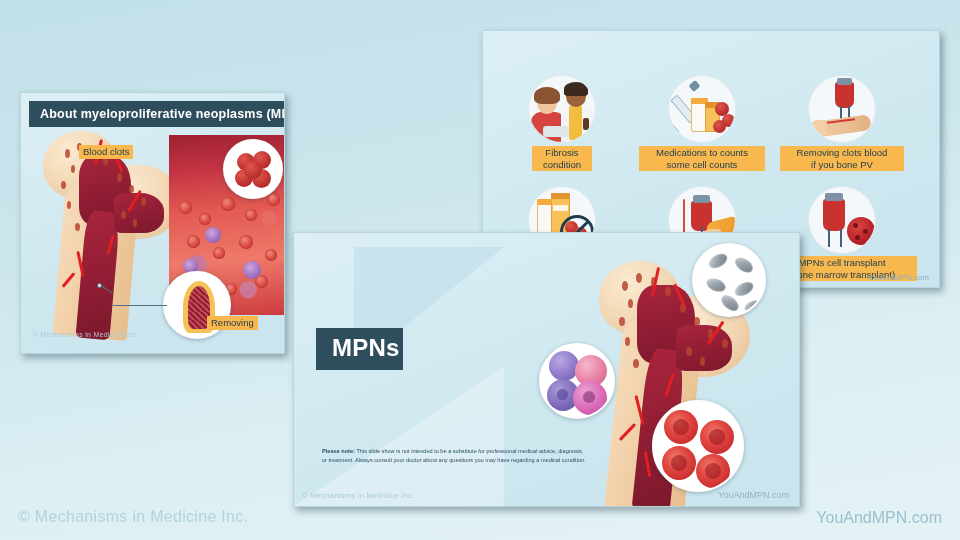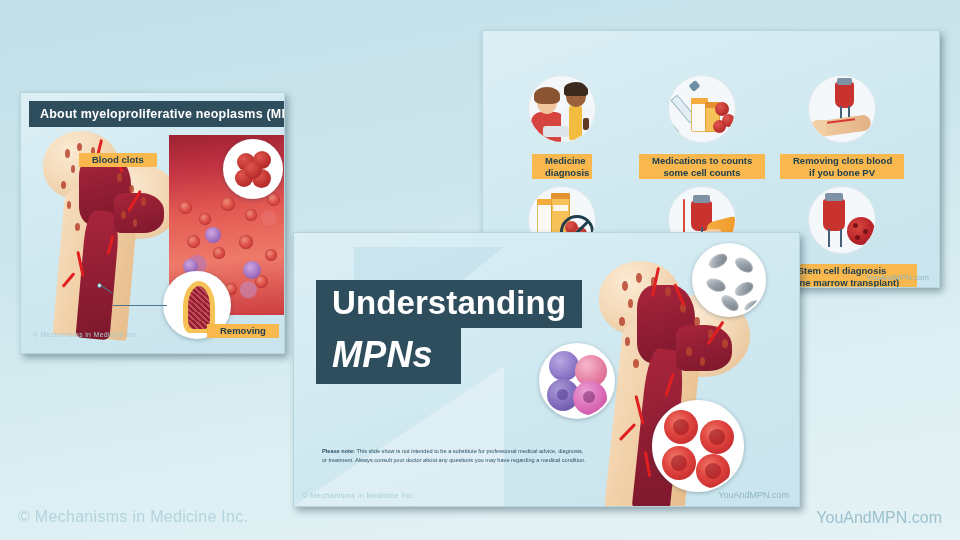--- a/index.html
+++ b/index.html
@@ -41,26 +41,25 @@
   .site {
     position:absolute;
     color:#8fb5c4;
     white-space:nowrap;
   }
 
   .tag {
     position:absolute;
     background:#f8b84e;
     color:#23404f;
-    font-weight:bold;
+    font-weight:normal;
     text-align:center;
     line-height:1.22;
-    padding:1px 13px;
-    white-space:nowrap;
-    margin-top:8px;
+    padding:1px 4px;
+    white-space:nowrap;
   }
 
   
   #slide-about { left:20px; top:92px; width:265px; height:262px; }
   #slide-about .title-bar { left:8px; top:8px; height:26px; font-size:12.5px; }
   .bone-head {
     position:absolute;
     border-radius:50% 50% 45% 45%;
     background:radial-gradient(ellipse at 35% 28%,#fbead2 0%,#f3d7b4 52%,#e3bd90 100%);
   }
@@ -172,25 +171,24 @@
     position:absolute;
     background:#2e4d5d; color:#fff;
     font-size:33px; font-weight:bold;
     letter-spacing:.1px;
     padding:4px 16px 6px 16px;
     white-space:nowrap;
   }
   .big-title-2 {
     position:absolute;
     background:#2e4d5d; color:#fff;
-    font-size:36px; font-weight:bold;
+    font-size:24px; font-weight:bold;
     letter-spacing:.2px;
-    padding:6px 28px 8px 16px;
-    white-space:nowrap;
-    font-style:italic;
+    padding:6px 4px 8px 16px;
+    white-space:nowrap;
   }
   .note {
     position:absolute;
     font-size:5.6px;
     line-height:1.55;
     color:#2a5063;
     width:264px;
   }
   .note b { font-weight:bold; }
 
@@ -303,22 +301,22 @@
         <div class="face" style="left:8px; top:16px; width:20px; height:22px; background:#f0c49c;"></div>
         <div class="face" style="left:5px; top:11px; width:26px; height:17px; background:#8a5433; border-radius:50% 50% 30% 30%;"></div>
         <div class="body-shape" style="left:32px; top:30px; width:34px; height:40px; background:#f2f5f7;"></div>
         <div class="body-shape" style="left:40px; top:30px; width:13px; height:34px; background:#f2bd3e; border-radius:2px;"></div>
         <div class="face" style="left:37px; top:10px; width:20px; height:21px; background:#9a613a;"></div>
         <div class="face" style="left:35px; top:6px; width:24px; height:14px; background:#3c2a1e; border-radius:50% 50% 20% 20%;"></div>
         <div style="position:absolute; left:14px; top:50px; width:26px; height:11px; background:#dfe6ea; border-radius:3px;"></div>
         <div style="position:absolute; left:54px; top:42px; width:6px; height:12px; background:#5f3a22; border-radius:2px;"></div>
       </div>
       <div class="tag" style="left:49px; top:115px; font-size:9.5px; width:60px;">
-        <span>Medicine</span><br>
-        <span>diagnosis</span>
+        <span>Fibrosis</span><br>
+        <span>condition</span>
       </div>
     </div>
 
     <div class="tx-cell">
       <div class="tx-icon" style="left:185px; top:44px; width:68px; height:68px;">
         <div class="syringe-barrel" style="left:10px; top:18px; width:9px; height:30px; transform:rotate(-40deg);"></div>
         <div style="position:absolute; left:4px; top:44px; width:2px; height:14px; background:#9ab6c6; transform:rotate(-40deg);"></div>
         <div style="position:absolute; left:21px; top:6px; width:9px; height:8px; background:#6f8fa3; border-radius:2px; transform:rotate(-40deg);"></div>
         <div class="pill-bottle" style="left:22px; top:26px; width:17px; height:30px;"></div>
         <div class="pill-cap" style="left:22px; top:22px; width:17px; height:6px;"></div>
@@ -382,21 +380,21 @@
         <div class="bag-clip" style="left:16px; top:6px; width:18px; height:8px;"></div>
         <div class="tube" style="left:19px; top:42px; height:18px;"></div>
         <div class="tube" style="left:31px; top:42px; height:18px;"></div>
         <div style="position:absolute; left:38px; top:30px; width:28px; height:28px; border-radius:50%;
                     background:radial-gradient(circle at 38% 34%,#d9483f 0%,#b9242b 55%,#96171f 100%);"></div>
         <div style="position:absolute; left:44px; top:36px; width:5px; height:5px; border-radius:50%; background:#7d1119;"></div>
         <div style="position:absolute; left:54px; top:42px; width:5px; height:5px; border-radius:50%; background:#7d1119;"></div>
         <div style="position:absolute; left:46px; top:48px; width:5px; height:5px; border-radius:50%; background:#7d1119;"></div>
       </div>
       <div class="tag" style="left:284px; top:225px; font-size:9.5px; width:150px;">
-        <span>Stem cell diagnosis</span><br>
+        <span>MPNs cell transplant</span><br>
         <span>(bone marrow transplant)</span>
       </div>
     </div>
 
 
     <div class="site" style="right:10px; top:242px; font-size:8px;">YouAndMPN.com</div>
   </div>
 </div>
 
 <div class="slide" id="slide-title">
@@ -457,21 +455,20 @@
       <div class="wbc-big" style="left:16px; top:44px; width:11px; height:11px; background:rgba(70,50,140,.5);"></div>
     </div>
 
     <div class="circle-callout" style="left:358px; top:167px; width:92px; height:92px;">
       <div class="rbc-big" style="left:10px; top:8px; width:34px; height:34px;"></div>
       <div class="rbc-big" style="left:46px; top:18px; width:34px; height:34px;"></div>
       <div class="rbc-big" style="left:8px; top:44px; width:34px; height:34px;"></div>
       <div class="rbc-big" style="left:42px; top:52px; width:34px; height:34px;"></div>
     </div>
 
-    <div class="big-title-1" style="left:22px; top:47px;">Understanding</div>
     <div class="big-title-2" style="left:22px; top:95px;">MPNs</div>
 
     <div class="note" style="left:28px; top:214px;">
       <b>Please note:</b><span> This slide show is not intended to be a substitute for professional medical advice, diagnosis, or treatment. Always consult your doctor about any questions you may have regarding a medical condition.</span>
     </div>
 
     <div class="copy" style="left:8px; top:258px; font-size:7.5px;">© Mechanisms in Medicine Inc.</div>
     <div class="site" style="right:10px; top:257px; font-size:9px;">YouAndMPN.com</div>
   </div>
 </div>

